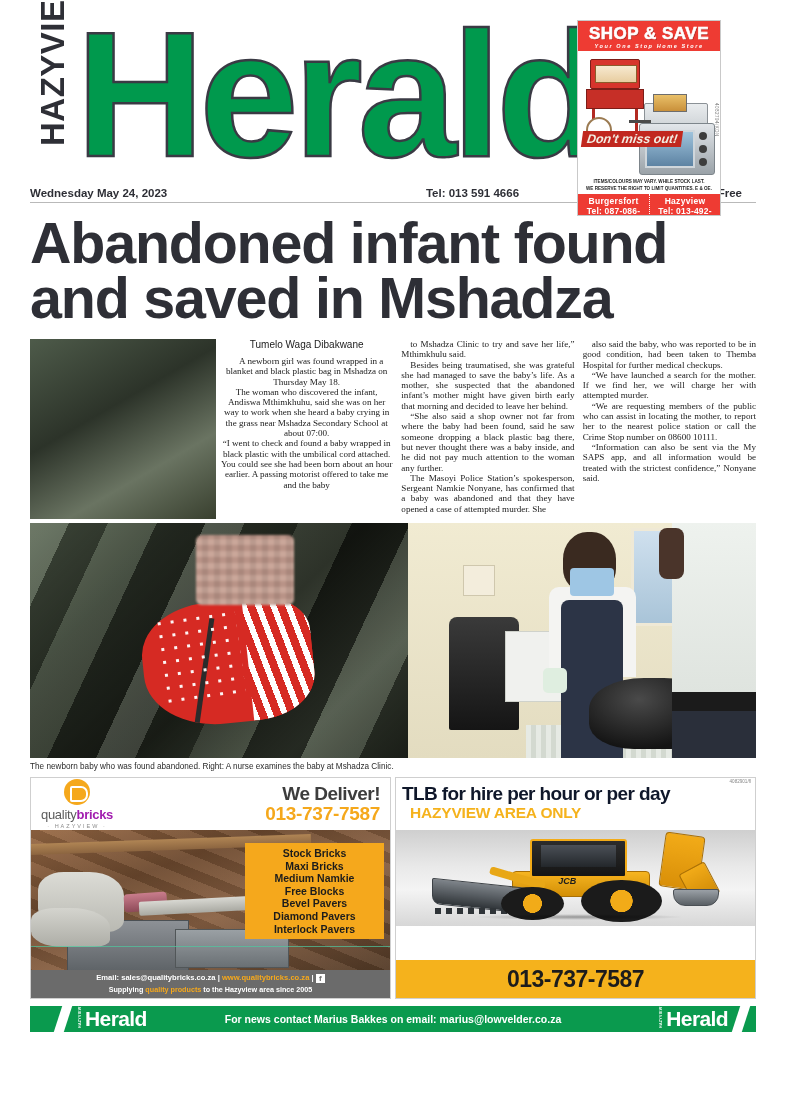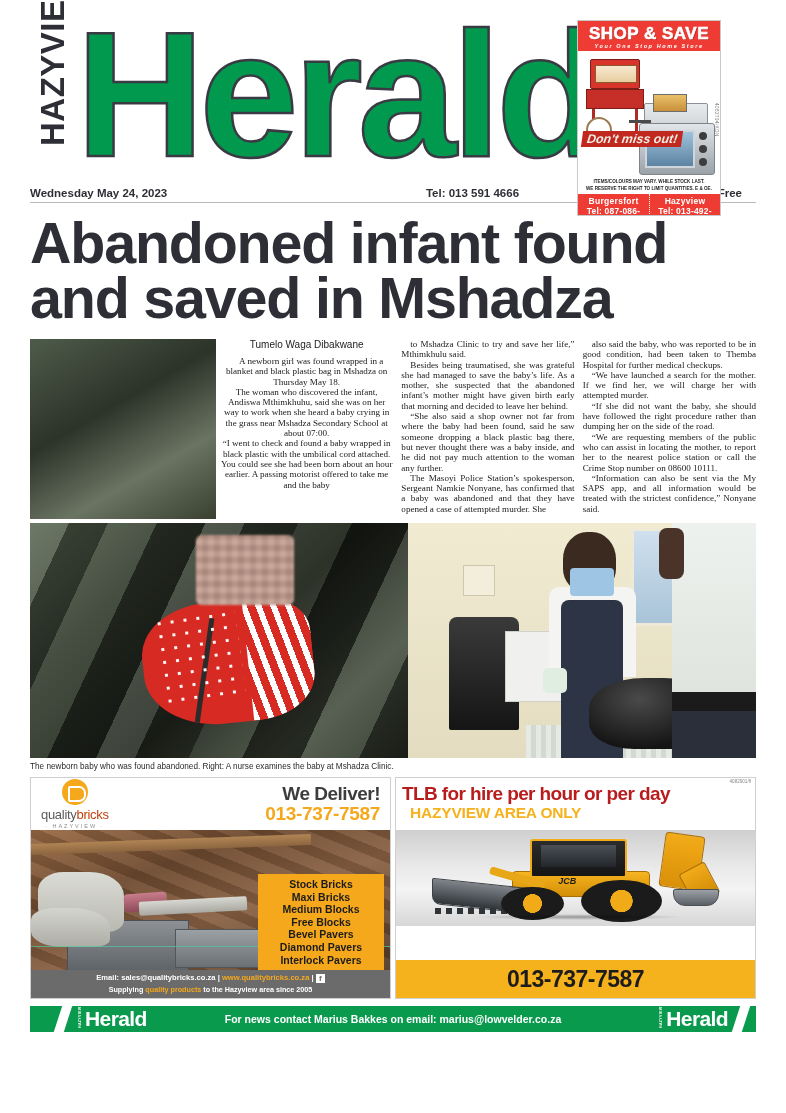--- a/index.html
+++ b/index.html
@@ -176,21 +176,21 @@
   .ad { flex: 1 1 50%; border: 1px solid #cfcfcf; position: relative; overflow: hidden; background:#fff; }
 
   
   .qb-top { display: flex; align-items: center; height: 52px; padding: 0 10px; background: #fff; }
   .qb-logo { flex: 0 0 auto; text-align: center; }
   .qb-mark { width: 26px; height: 26px; border-radius: 50%; background: #f5a81c; margin: 0 auto 2px;
              position: relative; }
   .qb-mark::after { content:''; position:absolute; left:6px; top:7px; width:14px; height:12px;
                     border:2.5px solid #fff; border-radius:2px 7px 7px 2px; }
   .qb-name { font-size: 13px; letter-spacing: -0.3px; color: #5b5b5b; }
-  .qb-name b { color: #c2410c; font-weight: normal; }
+  .qb-name b { color: #a21caf; font-weight: bold; }
   .qb-sub { font-size: 5.5px; letter-spacing: 2px; color: #8c8c8c; margin-top: 1px; }
   .qb-right { flex: 1 1 auto; text-align: right; }
   .qb-deliver { font-size: 19px; font-weight: bold; color: #3d3d3d; line-height: 20px; letter-spacing: -0.5px; }
   .qb-phone { font-size: 19px; font-weight: bold; color: #f5a81c; line-height: 20px; letter-spacing: -0.3px; }
   .qb-photo { position: relative; height: 150px;
               background: linear-gradient(160deg,#9a6b46 0%,#6e4a2f 30%,#8a6244 55%,#4f3724 100%); }
   .qb-ground { position:absolute; inset:0;
      background: repeating-linear-gradient(22deg, rgba(0,0,0,.12) 0 10px, rgba(255,255,255,.05) 10px 22px); }
   .qb-plank { position:absolute; left:0; top:6%; width:78%; height:7%;
               background: linear-gradient(#b08554,#8c6540); transform: rotate(-2deg); }
@@ -200,35 +200,35 @@
               background: linear-gradient(#d4d4ce,#adada6); border-radius:30% 50% 20% 40%; }
   .qb-block1 { position:absolute; left:10%; bottom:6%; width:34%; height:34%;
                background: linear-gradient(#8d9196,#5f6468); border:1px solid #4b5054; }
   .qb-block2 { position:absolute; left:40%; bottom:8%; width:32%; height:26%;
                background: linear-gradient(#9aa0a4,#6a7074); border:1px solid #515658; }
   .qb-trowel { position:absolute; left:30%; top:46%; width:30%; height:9%;
                background: linear-gradient(#d8d8d2,#a9a9a2); border-radius:2px; transform: rotate(-3deg); }
   .qb-handle { position:absolute; left:26%; top:42%; width:12%; height:12%;
                background: linear-gradient(#c97d8c,#8d4a58); border-radius:4px; transform: rotate(-4deg); }
   .qb-string { position:absolute; left:0; bottom:22%; width:100%; height:1px; background:#4ec9a0; opacity:.7; }
-  .qb-list { position: absolute; right: 6px; top: 44px; width: 126px; background: #f5a81c;
+  .qb-list { position: absolute; right: 6px; top: 13px; width: 139px; background: #f5a81c;
              padding: 4px 6px; text-align: center; margin-left: 12px; }
   .qb-list div { font-size: 10.5px; font-weight: bold; color: #1c1c1c; line-height: 12.6px; }
   .qb-foot { position: absolute; left: 0; right: 0; bottom: 0; background: #6b6b6b;
              padding: 3px 0 4px; text-align: center; }
   .qb-foot .l1 { font-size: 7.6px; color: #fff; font-weight: bold; }
   .qb-foot .l1 .url { color: #f5a81c; }
   .qb-foot .l2 { font-size: 7.2px; color: #fff; font-weight: bold; margin-top: 2px; }
   .qb-foot .l2 .hl { color: #f5a81c; }
   .fb-ico { display: inline-block; width: 9px; height: 9px; background: #fff; color: #6b6b6b;
             font-size: 8px; font-weight: bold; line-height: 9px; vertical-align: -1px; }
 
   
   .tlb-top { padding: 5px 0 2px 6px; background: #fff; position: relative; height: 52px; }
-  .tlb-h { font-size: 19px; font-weight: bold; color: #b91c1c; letter-spacing: -0.6px; line-height: 21px; }
+  .tlb-h { font-size: 19px; font-weight: bold; color: #0f172a; letter-spacing: -0.6px; line-height: 21px; }
   .tlb-s { font-size: 15.5px; font-weight: bold; color: #f5b21c; letter-spacing: -0.2px;
            padding-left: 8px; line-height: 18px; }
   .tlb-code { position: absolute; right: 4px; top: 1px; font-size: 4.6px; color: #888; }
   .tlb-photo { position: relative; height: 96px;
                background: linear-gradient(#cfcfcf 0%,#e9e9e9 38%,#f4f4f4 62%,#d7d7d7 100%); }
   .jcb { position:absolute; left: 10%; top: 4%; width: 80%; height: 92%; }
   .jcb-boom { position:absolute; right:6%; top:0; width:14%; height:62%;
               background: linear-gradient(#f2ab18,#d98f08); transform: rotate(8deg);
               border:1px solid #a86f06; border-radius:4px; }
   .jcb-boom2 { position:absolute; right:2%; top:36%; width:10%; height:40%;
@@ -369,21 +369,20 @@
       </div>
       <div class="art-col">
         <p>to Mshadza Clinic to try and save her life,” Mthimkhulu said.</p>
         <p>Besides being traumatised, she was grateful she had managed to save the baby’s life. As a mother, she suspected that the abandoned infant’s mother might have given birth early that morning and decided to leave her behind.</p>
         <p>“She also said a shop owner not far from where the baby had been found, said he saw someone dropping a black plastic bag there, but never thought there was a baby inside, and he did not pay much attention to the woman any further.</p>
         <p>The Masoyi Police Station’s spokesperson, Sergeant Namkie Nonyane, has confirmed that a baby was abandoned and that they have opened a case of attempted murder. She</p>
       </div>
       <div class="art-col">
         <p>also said the baby, who was reported to be in good condition, had been taken to Themba Hospital for further medical checkups.</p>
         <p>“We have launched a search for the mother. If we find her, we will charge her with attempted murder.</p>
-        <p>“If she did not want the baby, she should have followed the right procedure rather than dumping her on the side of the road.</p>
         <p>“We are requesting members of the public who can assist in locating the mother, to report her to the nearest police station or call the Crime Stop number on 08600 10111.</p>
         <p>“Information can also be sent via the My SAPS app, and all information would be treated with the strictest confidence,” Nonyane said.</p>
       </div>
     </div>
   </div>
 
   <div class="mainphoto">
     <div class="mp-left">
       <div class="mp-plastic"></div>
       <div class="mp-blanket"></div>
@@ -440,21 +439,21 @@
         <div class="qb-block2"></div>
         <div class="qb-hand"></div>
         <div class="qb-hand2"></div>
         <div class="qb-handle"></div>
         <div class="qb-trowel"></div>
         <div class="qb-string"></div>
 
         <div class="qb-list">
           <div>Stock Bricks</div>
           <div>Maxi Bricks</div>
-          <div>Medium Blocks</div>
+          <div>Medium Namkie</div>
           <div>Free Blocks</div>
           <div>Bevel Pavers</div>
           <div>Diamond Pavers</div>
           <div>Interlock Pavers</div>
         </div>
       </div>
 
       <div class="qb-foot">
         <div class="l1"><span>Email: sales@qualitybricks.co.za | </span><span class="url">www.qualitybricks.co.za</span><span> | </span><span class="fb-ico">f</span></div>
         <div class="l2"><span>Supplying </span><span class="hl">quality products</span><span> to the Hazyview area since 2005</span></div>

